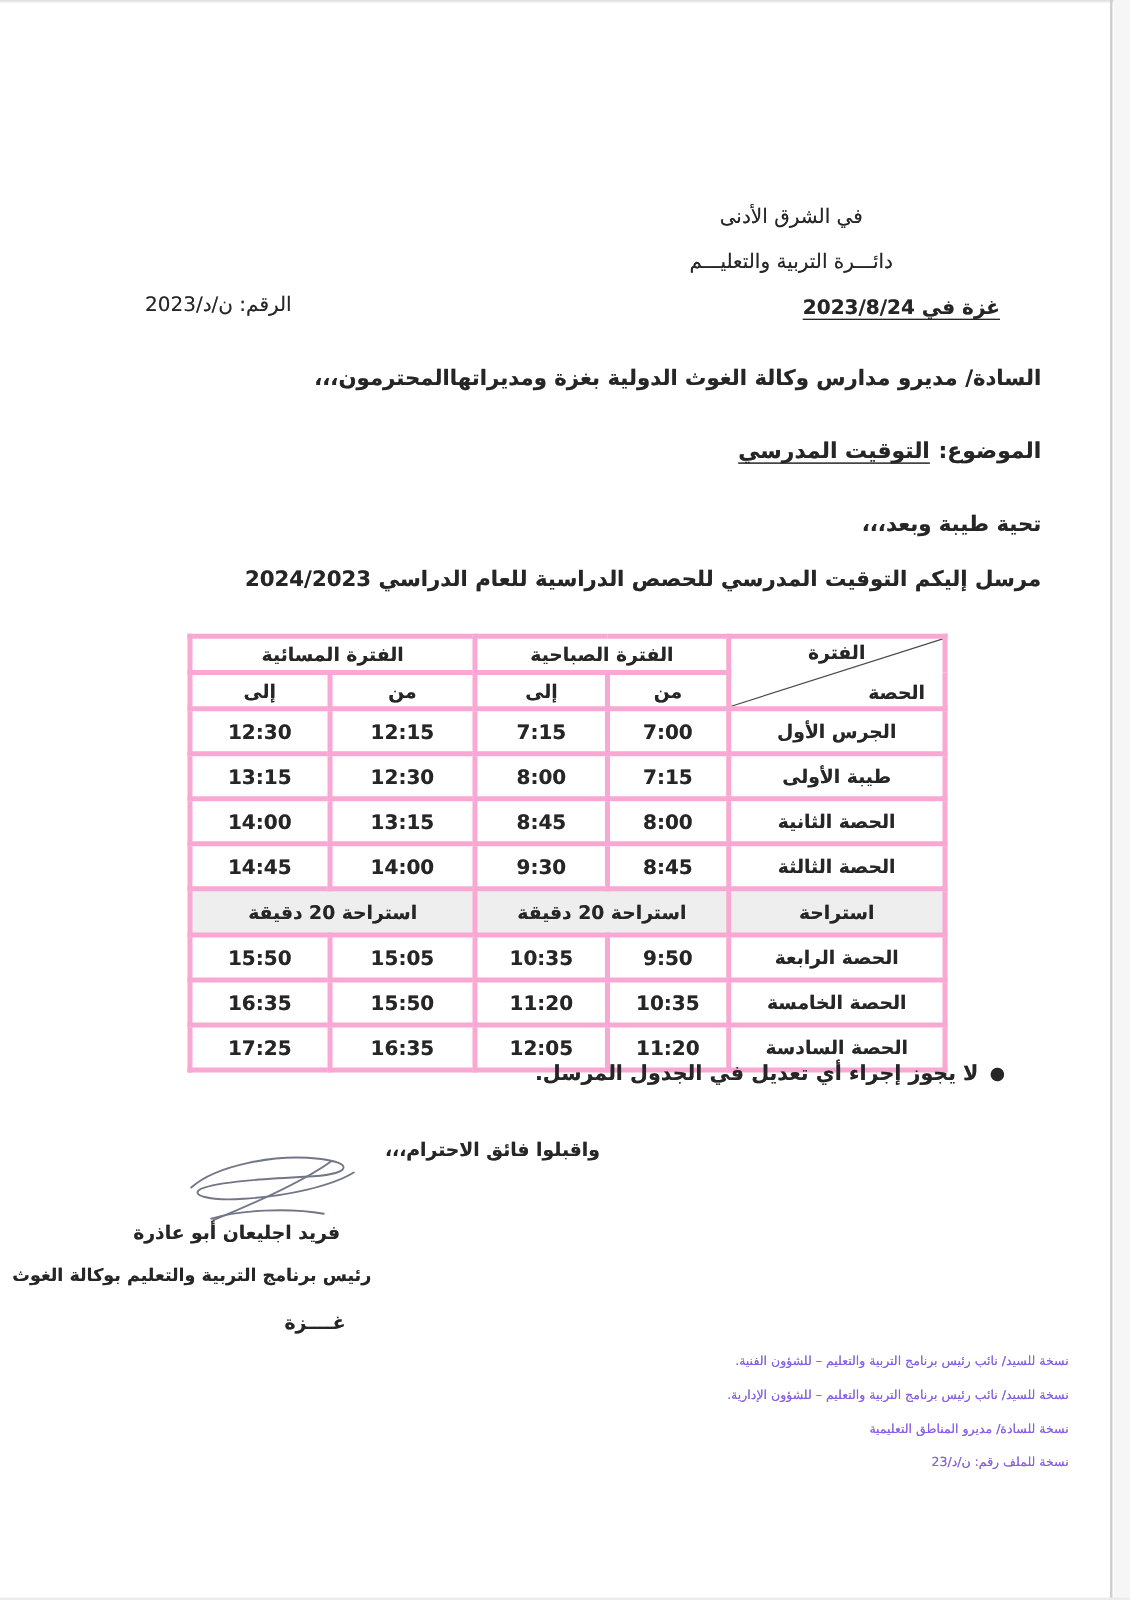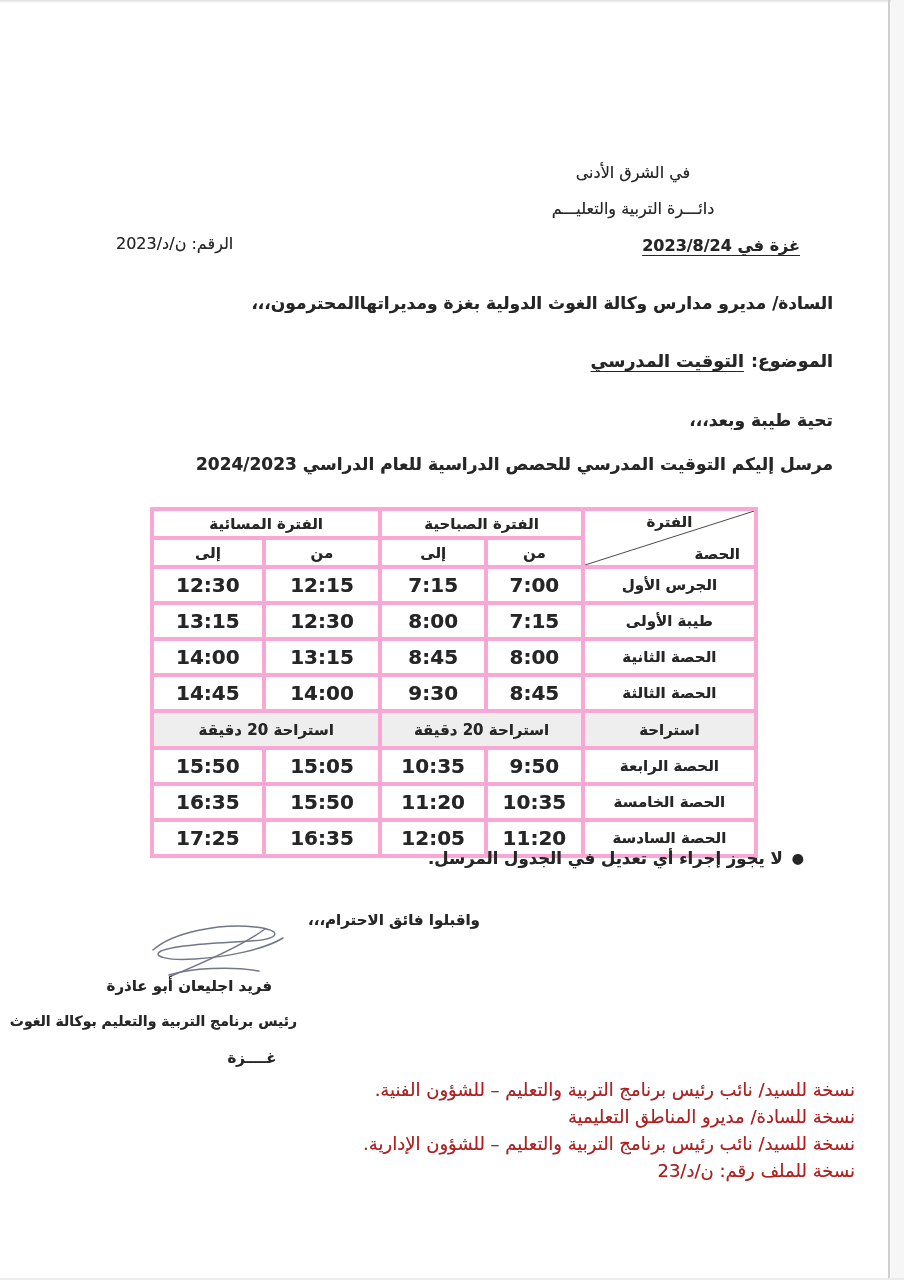--- a/index.html
+++ b/index.html
@@ -66,21 +66,21 @@
   table.timetable td, table.timetable th {
     border: 4px solid #f9a8d4;
     text-align: center;
     vertical-align: middle;
     font-weight: 700;
     color: #262626;
     text-shadow: 0 0 0.5px rgba(40,40,40,0.5);
     padding: 0;
   }
   table.timetable .hdr-row td, table.timetable .hdr-row th { height: 25px; font-size: 15px; }
-  table.timetable .data-row td { height: 32px; font-size: 20px; }
+  table.timetable .data-row td { height: 32px; font-size: 16px; }
   table.timetable .data-row td.lbl { font-size: 15px; }
   tr.break-row td { background: #eeeeee; font-size: 15px; height: 33px; }
   .corner-cell { position: relative; }
   .corner-cell svg { position: absolute; inset: 0; width: 100%; height: 100%; }
   .corner-top  { position: absolute; top: 2px; left: 0; right: 0; text-align: center; font-size: 15px; }
   .corner-bottom { position: absolute; bottom: 2px; right: 14px; font-size: 15px; margin-left: 28px; }
 
   
   .note {
     top: 849px; right: 100px;
@@ -90,21 +90,21 @@
   .bullet-dot { font-size: 14px; transform: translateY(-1px); }
 
   .closing { top: 911px; left: 308px; font-size: 15px; font-weight: 700; }
 
   .signature-svg { left: 143px; top: 918px; }
   .sig-name  { top: 977px;  left: 148px; width: 124px; text-align: center; font-size: 15px;  font-weight: 700; }
   .sig-title { top: 1013px; left: 113px; width: 184px; text-align: center; font-size: 14px;  font-weight: 700; }
   .sig-loc   { top: 1049px; left: 210px; width: 84px;  text-align: center; font-size: 15px;  font-weight: 700; }
 
   .cc-list { top: 1076px; right: 49px; text-align: right; }
-  .cc-item { font-size: 18px; line-height: 27px; color: #b91c1c; text-shadow: 0 0 0.4px rgba(40,40,40,0.5); white-space: nowrap; }
+  .cc-item { font-size: 10px; line-height: 27px; color: #8b5cf6; text-shadow: 0 0 0.4px rgba(40,40,40,0.5); white-space: nowrap; }
 </style>
 </head>
 <body>
 
 <div class="page">
 
   <div class="abs edge-top"></div>
   <div class="abs edge-right-strip"></div>
   <div class="abs edge-right-line"></div>
   <div class="abs edge-bottom"></div>
@@ -226,18 +226,18 @@
       <path d="M122 11 C 100 27, 62 44, 28 58"></path>
       <path d="M26 57 C 48 50, 88 48, 116 53"></path>
     </g>
   </svg>
   <div class="abs txt sig-name">فريد اجليعان أبو عاذرة</div>
   <div class="abs txt sig-title">رئيس برنامج التربية والتعليم بوكالة الغوث</div>
   <div class="abs txt sig-loc">غــــزة</div>
 
   <div class="abs cc-list">
     <div class="cc-item">نسخة للسيد/ نائب رئيس برنامج التربية والتعليم – للشؤون الفنية.</div>
+    <div class="cc-item">نسخة للسيد/ نائب رئيس برنامج التربية والتعليم – للشؤون الإدارية.</div>
     <div class="cc-item">نسخة للسادة/ مديرو المناطق التعليمية</div>
-    <div class="cc-item">نسخة للسيد/ نائب رئيس برنامج التربية والتعليم – للشؤون الإدارية.</div>
     <div class="cc-item">نسخة للملف رقم: ن/د/23</div>
   </div>
 
 </div>
 
 </body></html>

